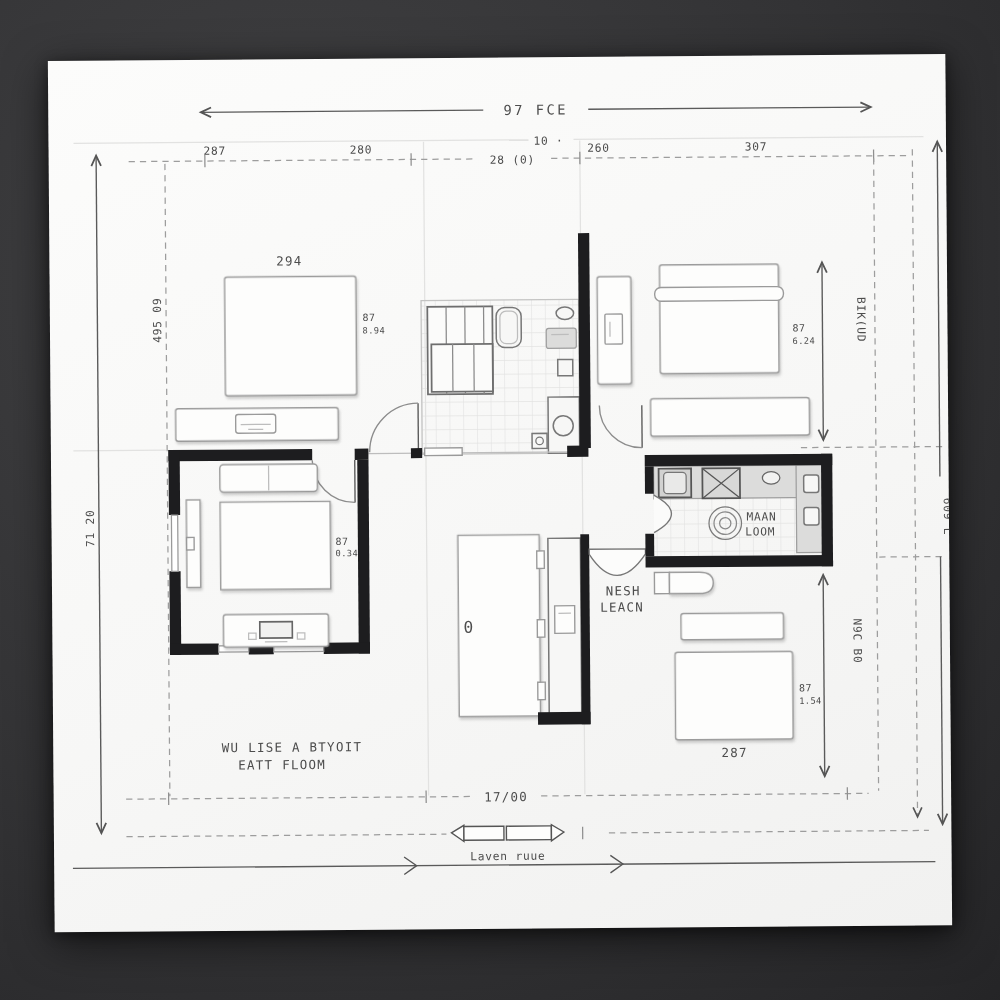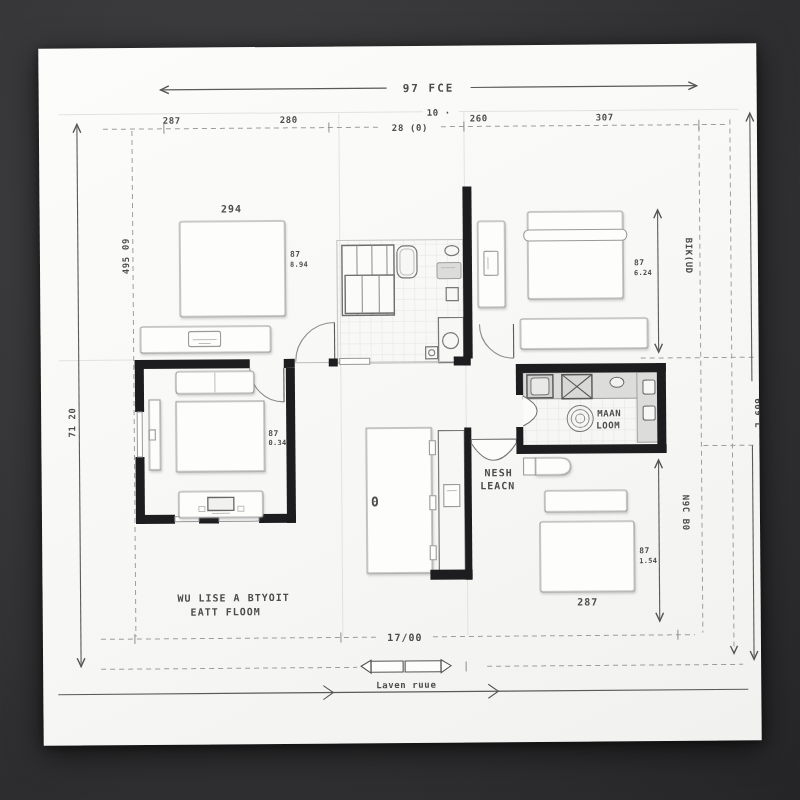--- a/index.html
+++ b/index.html
@@ -1,17 +1,17 @@
 <!DOCTYPE html>
 <html><head>
 <meta charset="utf-8">
 <style>
   html,body{margin:0;padding:0;width:800px;height:800px;overflow:hidden;background:#222;}
   .scene{position:relative;width:800px;height:800px;
-    background:radial-gradient(135% 135% at 30% 28%, #414143 0%, #333335 42%, #272729 70%, #161618 100%);font-weight:bold;}
+    background:radial-gradient(135% 135% at 30% 28%, #414143 0%, #333335 42%, #272729 70%, #161618 100%);}
   .paper{position:absolute;left:41px;top:46px;width:718px;height:697px;
     background:linear-gradient(155deg,#fcfcfb 0%,#f7f7f6 55%,#f1f1f0 100%);
     box-shadow:0 8px 34px rgba(0,0,0,.6),0 2px 10px rgba(0,0,0,.45);
     transform:rotate(-0.45deg);}
   svg{position:absolute;left:0;top:0;}
   text{font-family:"DejaVu Sans Mono","Liberation Mono",monospace;fill:#4d4d4d;}
   .t11{font-size:11px;letter-spacing:2px;}
   .t10{font-size:10px;letter-spacing:1px;}
   .t9{font-size:9px;letter-spacing:.6px;}
   .t8{font-size:8px;letter-spacing:.4px;}

